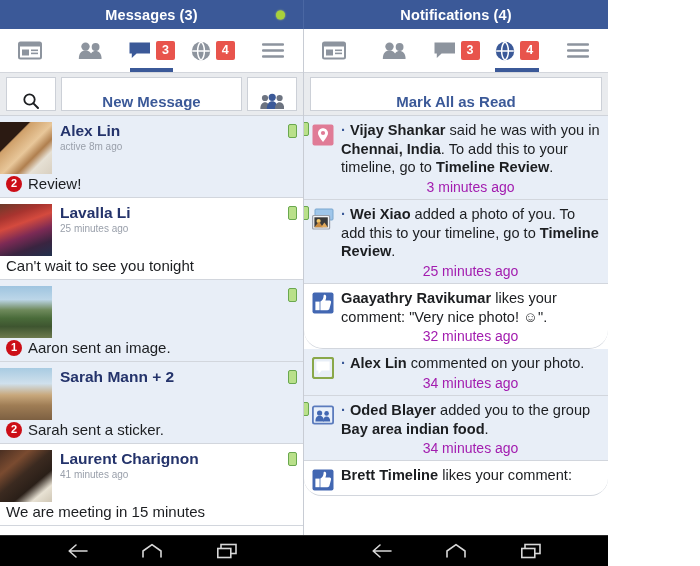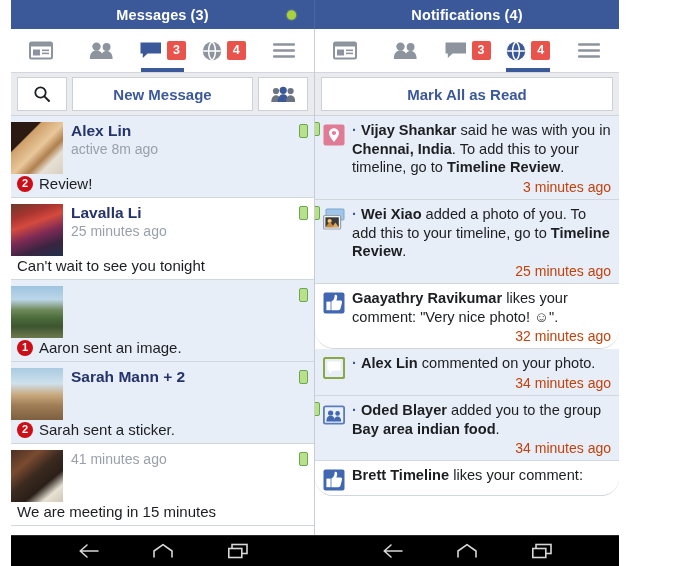--- a/index.html
+++ b/index.html
@@ -3,21 +3,21 @@
 <meta charset="utf-8">
 <style>
   * { box-sizing: border-box; margin: 0; padding: 0; }
   html, body {
     width: 700px; height: 566px;
     font-family: "Liberation Sans", sans-serif;
     background: #ffffff;
     overflow: hidden;
   }
 
-  .screen { width: 608px; height: 566px; position: relative; display: flex; flex-direction: column; margin-left: 11px; }
+  .screen { width: 608px; height: 566px; position: relative; display: flex; flex-direction: column; }
 
   
   .titlebar { height: 29px; display: flex; background: #3b5998; flex: 0 0 29px; }
   .titlebar .half {
     flex: 1 1 50%;
     display: flex; align-items: center; justify-content: center;
     position: relative;
     color: #ffffff;
     font-size: 14.5px; font-weight: bold;
     letter-spacing: .1px;
@@ -65,21 +65,21 @@
     flex: 0 0 43px; height: 43px;
     display: flex; align-items: center;
     gap: 5px; padding: 4px 6px;
     background: #e9ebee;
     border-bottom: 1px solid #cfd3da;
   }
   .actbtn {
     background: #ffffff;
     border: 1px solid #ccd0d7;
     height: 34px;
-    display: flex; align-items: center; justify-content: center;
+    display: flex; align-items: flex-end; justify-content: center;
     color: #3b5998; font-size: 15px; font-weight: bold;
   }
   .actbtn.square { width: 50px; flex: 0 0 50px; }
   .actbtn.grow { flex: 1 1 auto; }
   .actbtn.wide { flex: 1 1 auto; }
 
   
   .listwrap { flex: 1 1 auto; overflow: hidden; position: relative; }
 
   
@@ -96,21 +96,21 @@
     width: 52px; height: 52px; flex: 0 0 52px;
     margin: 3px 0 0 0;
     background-size: cover; background-position: center;
     position: relative; overflow: hidden;
   }
   .msg-meta { padding-left: 8px; padding-top: 3px; min-width: 0; }
   .msg-name {
     color: #24336b; font-size: 15.5px; font-weight: bold;
     white-space: nowrap; overflow: hidden;
   }
-  .msg-time { color: #9aa0ab; font-size: 14px; margin-top: 1px; }
+  .msg-time { color: #9aa0ab; font-size: 10px; margin-top: 1px; }
   .msg-snippet {
     display: flex; align-items: center; gap: 6px;
     padding-left: 6px; margin-top: 1px;
     font-size: 15px; color: #1c1e21;
   }
   .count-badge {
     flex: 0 0 auto;
     width: 16px; height: 16px; border-radius: 50%;
     background: #cc0e17; color: #ffffff;
     font-size: 11px; font-weight: bold;
@@ -134,21 +134,21 @@
   .note-row.unread { background: #e8eef7; }
   .note-row.read { background: #ffffff; border-radius: 19px; }
   .note-icon { flex: 0 0 22px; width: 22px; height: 22px; margin-top: 3px; }
   .note-body { padding-left: 7px; flex: 1 1 auto; min-width: 0; }
   .note-text {
     font-size: 14.6px; color: #1c1e21; line-height: 1.28;
   }
   .note-text b { font-weight: bold; }
   .note-text .dot { color: #3b5998; font-weight: bold; }
   .note-time {
-    text-align: right; color: #c2410c; font-size: 14px;
+    text-align: center; color: #a21caf; font-size: 14px;
     margin-top: 2px;
   }
   .note-phone {
     position: absolute; left: -4px; top: 6px;
     width: 9px; height: 14px;
     border: 1.6px solid #6aa84f; border-radius: 2px;
     background: #b9e08a;
   }
 
   
@@ -299,20 +299,21 @@
       <div class="msg-snippet">
         <span class="count-badge">2</span>
         <span>Sarah sent a sticker.</span>
       </div>
     </div>
     <div class="msg-row read">
       <span class="phone-ind"></span>
       <div class="msg-head">
         <div class="avatar" style="background-image:linear-gradient(140deg,#4a2f22 0%,#7a4b30 26%,#3b2a20 46%,#2a1f18 66%,#e8e2d4 82%,#cfc6b4 100%)"></div>
         <div class="msg-meta">
+          <div class="msg-name">Laurent Charignon</div>
           <div class="msg-time">41 minutes ago</div>
         </div>
       </div>
       <div class="msg-snippet">
 
         <span>We are meeting in 15 minutes</span>
       </div>
     </div>
         </div>
     </div>

